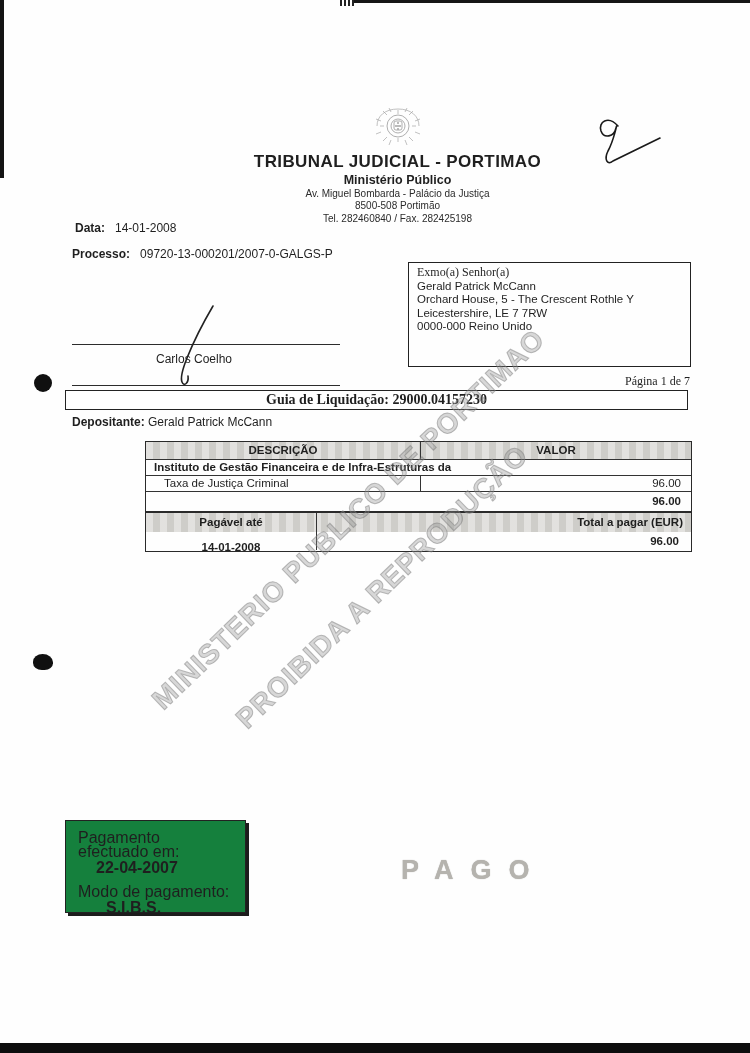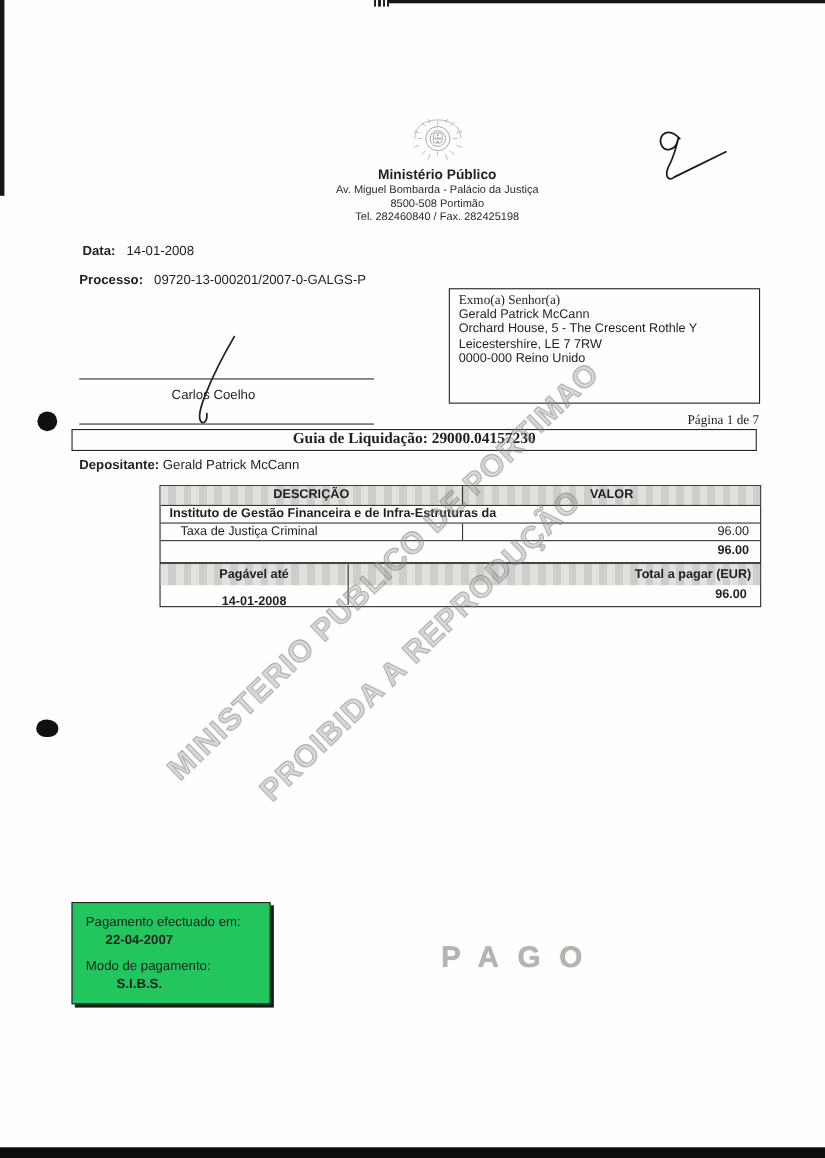--- a/index.html
+++ b/index.html
@@ -76,21 +76,21 @@
     letter-spacing:1px;color:rgba(140,140,140,.34);
     -webkit-text-stroke:1px rgba(125,125,125,.5);
     transform-origin:0 0;transform:rotate(-44deg);pointer-events:none;z-index:6;}
   .wm1{left:146px;top:693px;}
   .wm2{left:230px;top:712px;}
   
   .stamp{left:401px;top:855px;font-size:27px;font-weight:bold;letter-spacing:17px;
     color:#b5b3ae;text-shadow:0 0 1px #a8a6a2;}
   .paybox{left:65px;top:820px;width:181px;height:93px;border:1.5px solid #222;
     box-shadow:3px 3px 0 0 #1c1c1c;box-sizing:border-box;padding:10px 12px;
-    font-size:12px;line-height:14px;background:#22c55e;}
+    font-size:16px;line-height:14px;background:#15803d;}
   .paybox .val{font-weight:bold;margin:2px 0 10px 18px;}
   .paybox .val2{font-weight:bold;margin:2px 0 0 28px;}
 </style>
 </head>
 <body>
 
 <div class="scan">
 
   <div class="abs edge-top"></div>
   <div class="abs edge-top-ticks"></div>
@@ -118,20 +118,21 @@
         </g>
       </g>
       <g fill="#8f8f8f">
         <circle cx="29" cy="17" r="1"></circle>
           <circle cx="27" cy="20" r="1"></circle>
         <circle cx="31" cy="20" r="1"></circle>
           <circle cx="29" cy="23" r="1"></circle>
           <circle cx="29" cy="20" r="1"></circle>
       </g>
     </svg>
+    <div class="h-title">TRIBUNAL JUDICIAL - PORTIMAO</div>
     <div class="h-sub">Ministério Público</div>
     <div class="h-addr">Av. Miguel Bombarda - Palácio da Justiça</div>
     <div class="h-addr">8500-508 Portimão</div>
     <div class="h-addr">Tel. 282460840 / Fax. 282425198</div>
   </div>
 
   <div class="abs meta-data">
     <span class="meta-label">Data:</span><span>14-01-2008</span>
   </div>
   <div class="abs meta-proc">

